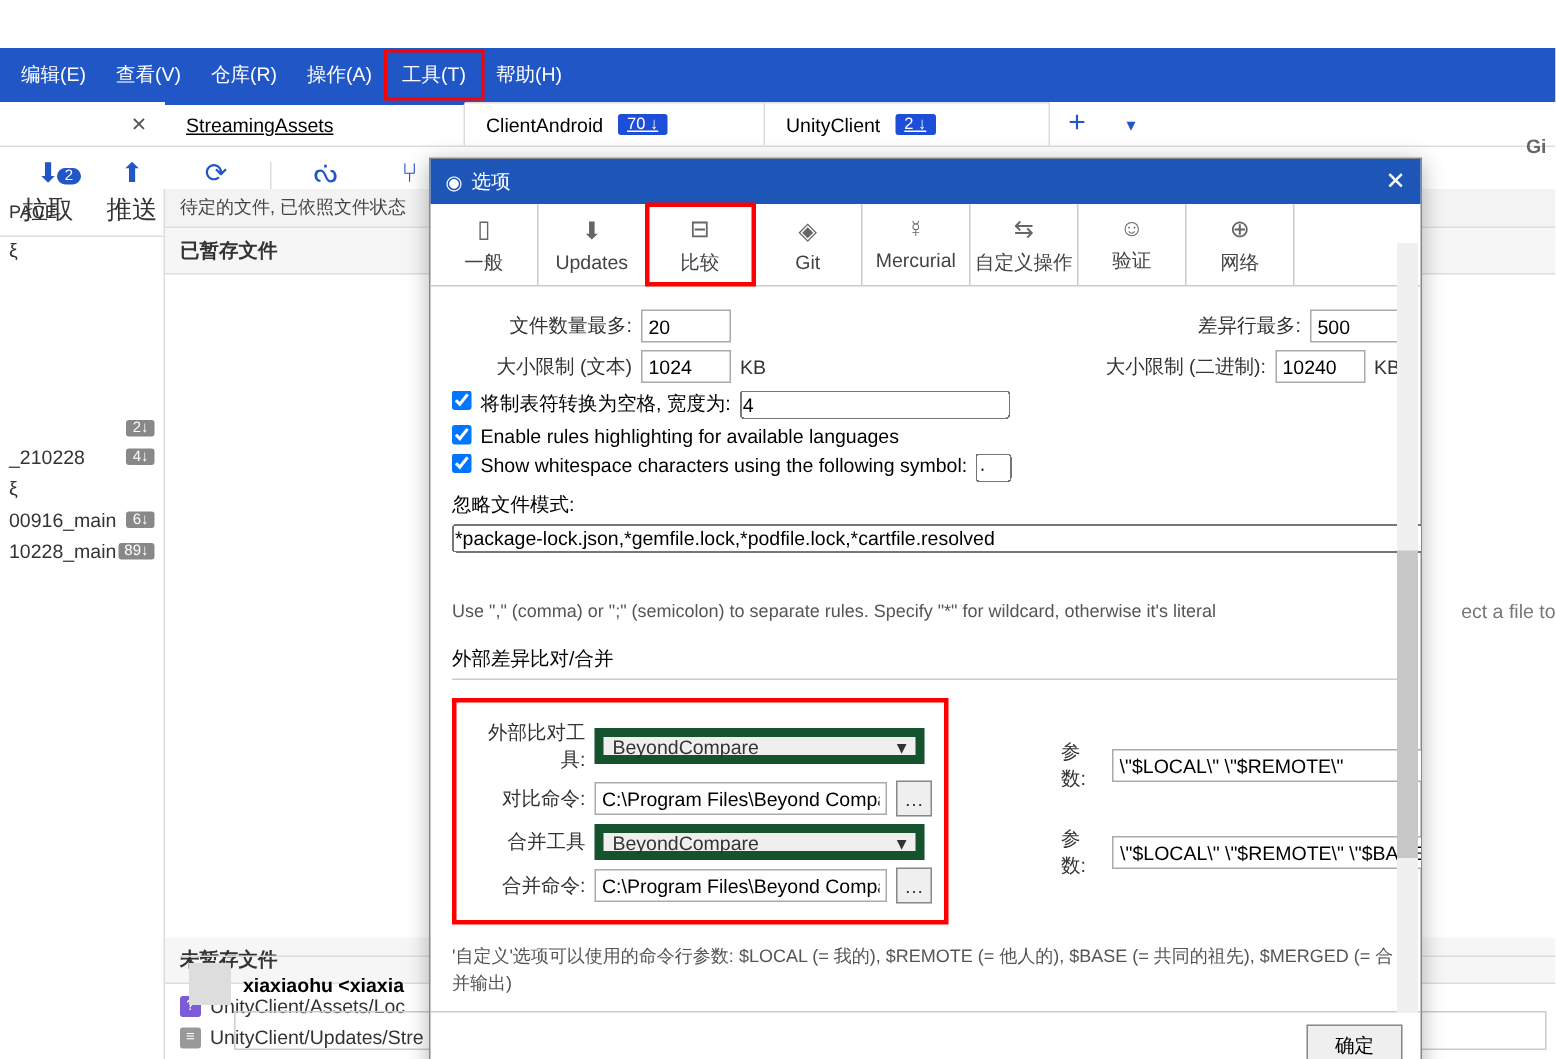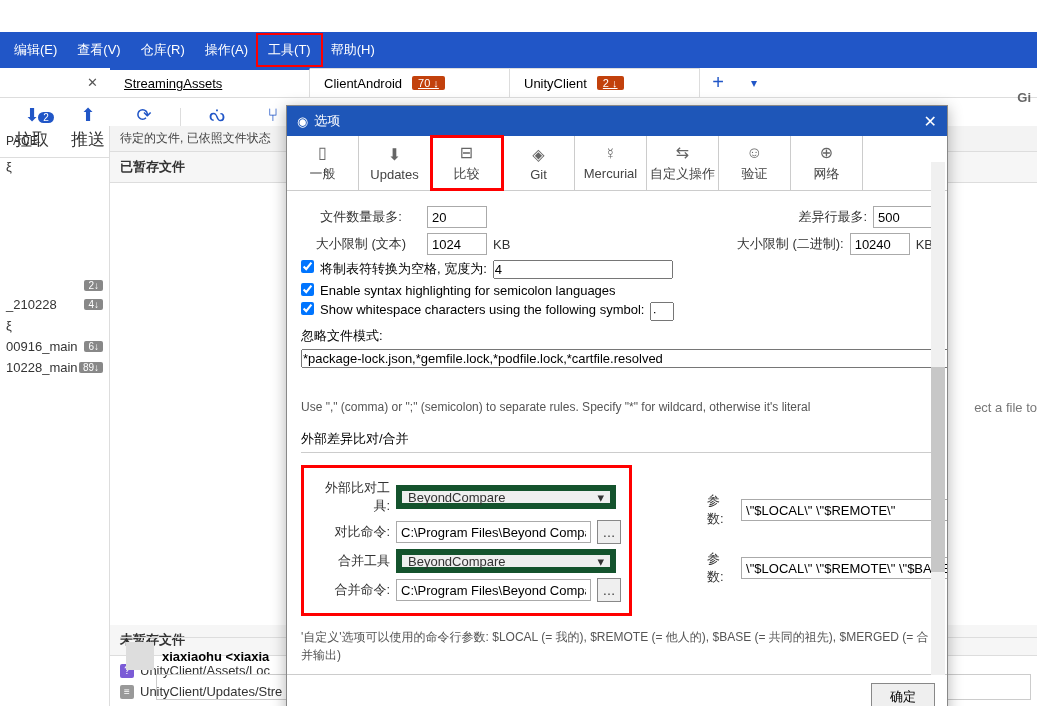--- a/index.html
+++ b/index.html
@@ -6,21 +6,21 @@
 body { background: #fff; overflow: hidden; width: 1037px; height: 706px; position: relative; }
 
 .menubar { background: #2156c7; color: #fff; height: 36px; display: flex; align-items: center; padding: 0 4px; margin-top: 32px; }
 .menubar .mi { padding: 6px 10px; cursor: pointer; }
 .menubar .mi.hl { outline: 2px solid red; }
 
 .tabrow { height: 30px; border-bottom: 1px solid #ddd; display: flex; align-items: stretch; }
 .tabrow .close { width: 110px; display: flex; align-items: center; justify-content: flex-end; padding-right: 12px; color: #555; cursor: pointer; }
 .tab { border-right: 1px solid #ddd; border-top: 1px solid #ddd; padding: 0 14px; display: flex; align-items: center; gap: 10px; min-width: 200px; cursor: pointer; }
 .tab.active { border-top: 2px solid #2156c7; text-decoration: underline; }
-.badge { background: #c2410c; color: #fff; font-size: 11px; padding: 1px 6px; border-radius: 2px; display: flex; align-items: center; gap: 3px; text-decoration: underline; }
+.badge { background: #1d4ed8; color: #fff; font-size: 11px; padding: 1px 6px; border-radius: 2px; display: flex; align-items: center; gap: 3px; text-decoration: underline; }
 .plus { width: 36px; display: flex; align-items: center; justify-content: center; color: #2156c7; font-size: 20px; cursor: pointer; }
 
 .toolbar { height: 60px; display: flex; align-items: center; gap: 4px; padding: 0 6px; border-bottom: 1px solid #ddd; }
 .tbtn { display: flex; flex-direction: column; align-items: center; justify-content: center; width: 52px; height: 54px; cursor: pointer; color: #2156c7; gap: 2px; }
 .tbtn .ic { font-size: 18px; }
 .tbtn .lb { font-size: 17px; color: #333; }
 .tbtn .ctbadge { position: absolute; transform: translate(14px,-10px); background: #2156c7; color: #fff; font-size: 10px; border-radius: 8px; padding: 0 5px; }
 .vsep { width: 1px; height: 40px; background: #ddd; margin: 0 6px; }
 .right-text { position: absolute; right: 6px; top: 90px; color: #666; font-weight: bold; }
 
@@ -49,21 +49,21 @@
 
 .dialog { position: absolute; left: 286px; top: 105px; width: 662px; background: #fff; border: 1px solid #888; box-shadow: 0 3px 14px rgba(0,0,0,0.3); z-index: 50; }
 .dlg-title { background: #1e56b8; color: #fff; height: 30px; display: flex; align-items: center; padding: 0 10px; justify-content: space-between; }
 .dlg-title .xx { cursor: pointer; font-size: 16px; }
 .dlg-tabs { display: flex; border-bottom: 1px solid #ccc; }
 .dtab { width: 72px; height: 54px; border-right: 1px solid #ccc; display: flex; flex-direction: column; align-items: center; justify-content: center; gap: 3px; font-size: 12px; color: #444; cursor: pointer; }
 .dtab .ic { font-size: 16px; color: #666; }
 .dtab.hl { outline: 3px solid red; outline-offset: -2px; }
 .dlg-body { padding: 10px 14px; max-height: 530px; overflow: auto; position: relative; }
 .frow { display: flex; align-items: center; gap: 6px; margin: 5px 0; font-size: 13px; color: #333; }
-.frow .lbl { min-width: 120px; text-align: center; }
+.frow .lbl { min-width: 120px; text-align: right; }
 .frow input[type=text] { border: 1px solid #aaa; height: 22px; padding: 0 4px; }
 .frow .w60 { width: 60px; }
 .chk { display: flex; align-items: flex-start; gap: 6px; margin: 4px 0; }
 .wide { width: 652px; }
 .sec-title { margin-top: 14px; margin-bottom: 4px; font-size: 13px; }
 .hline { height: 1px; background: #ccc; margin: 4px 0 10px 0; }
 .selbox { border: 6px solid #14532d; background: #efefef; height: 24px; width: 220px; display: flex; align-items: center; justify-content: space-between; padding: 0 6px; cursor: pointer; }
 .dotbtn { width: 24px; height: 24px; border: 1px solid #888; background: #efefef; display: flex; align-items: center; justify-content: center; cursor: pointer; }
 .param { border: 1px solid #aaa; height: 24px; padding: 0 4px; width: 230px; }
 .redbox { border: 3px solid red; padding: 6px 8px; margin: 2px 0 8px 0; display: inline-block; }
@@ -253,21 +253,21 @@
       <input type="text" class="w60" value="10240" style="">
       <span>KB</span>
     </div>
     <div class="chk">
       <input type="checkbox" checked="" style="">
       <span>将制表符转换为空格, 宽度为:</span>
       <input type="text" class="w50" value="4" style="">
     </div>
     <div class="chk">
       <input type="checkbox" checked="" style="">
-      <span>Enable syntax highlighting for semicolon languages</span>
+      <span>Enable rules highlighting for available languages</span>
     </div>
     <div class="chk">
       <input type="checkbox" checked="" style="">
       <span>Show whitespace characters using the following symbol:</span>
       <input type="text" style="width: 24px;" value="·">
     </div>
     <div style="margin-top:6px">忽略文件模式:</div>
     <input type="text" class="wide" style="margin-top: 4px;" value="*package-lock.json,*gemfile.lock,*podfile.lock,*cartfile.resolved">
     <div class="hint" style="margin-top:30px">Use "," (comma) or ";" (semicolon) to separate rules. Specify "*" for wildcard, otherwise it's literal</div>
 

